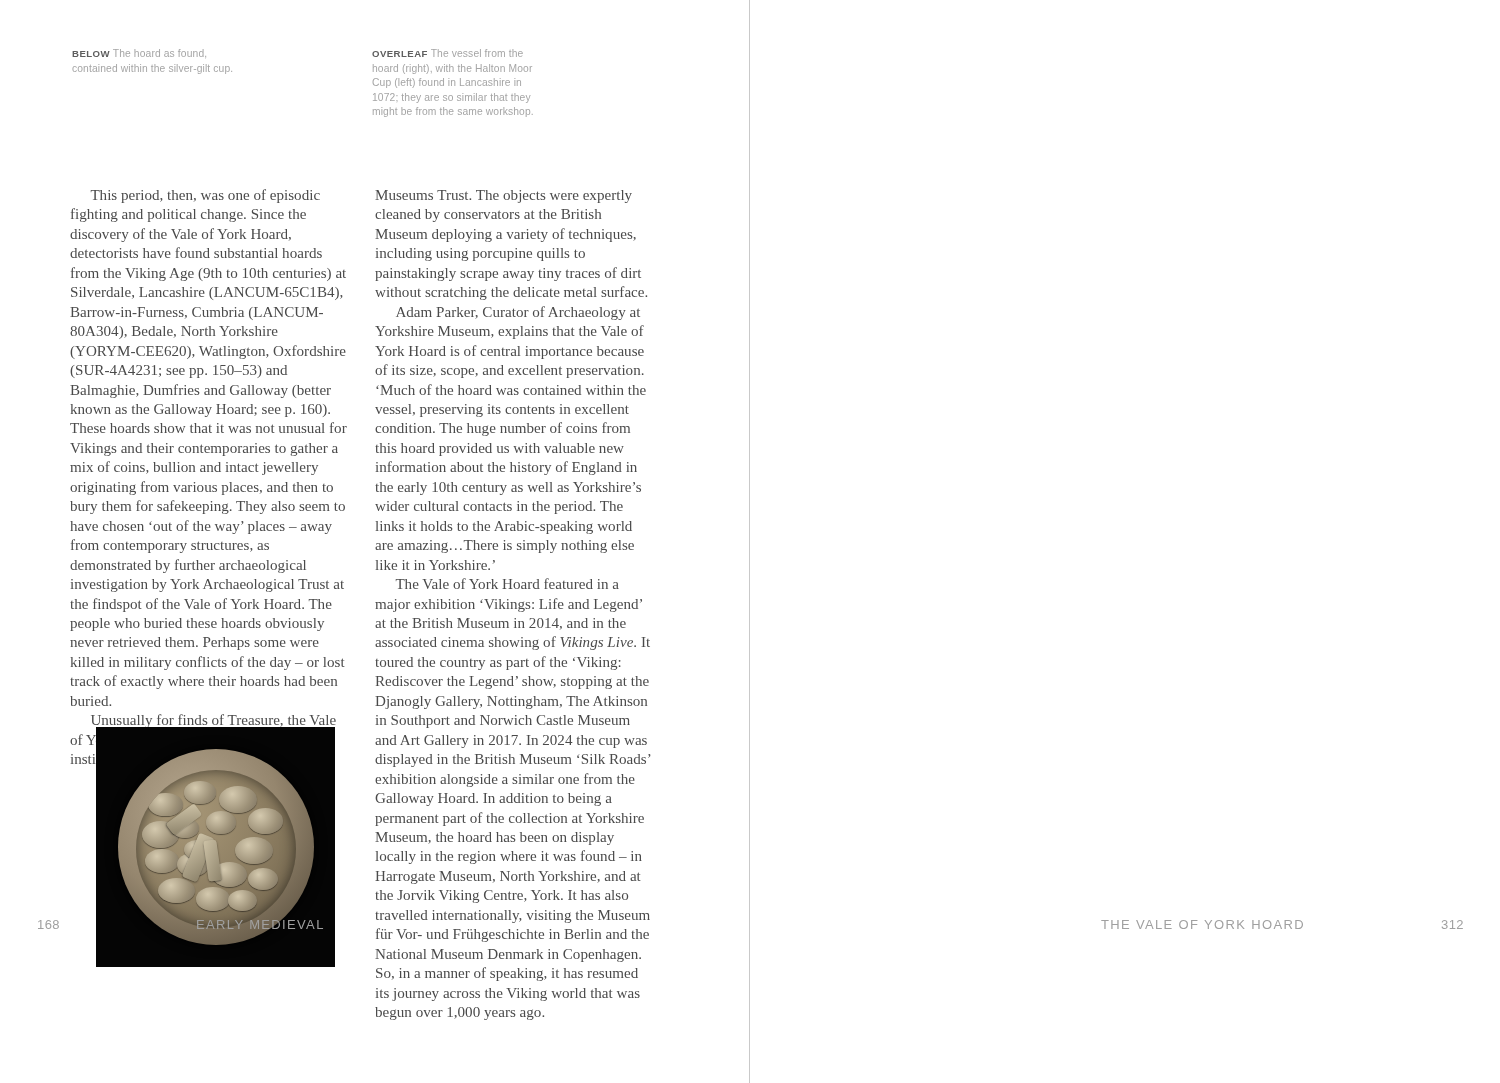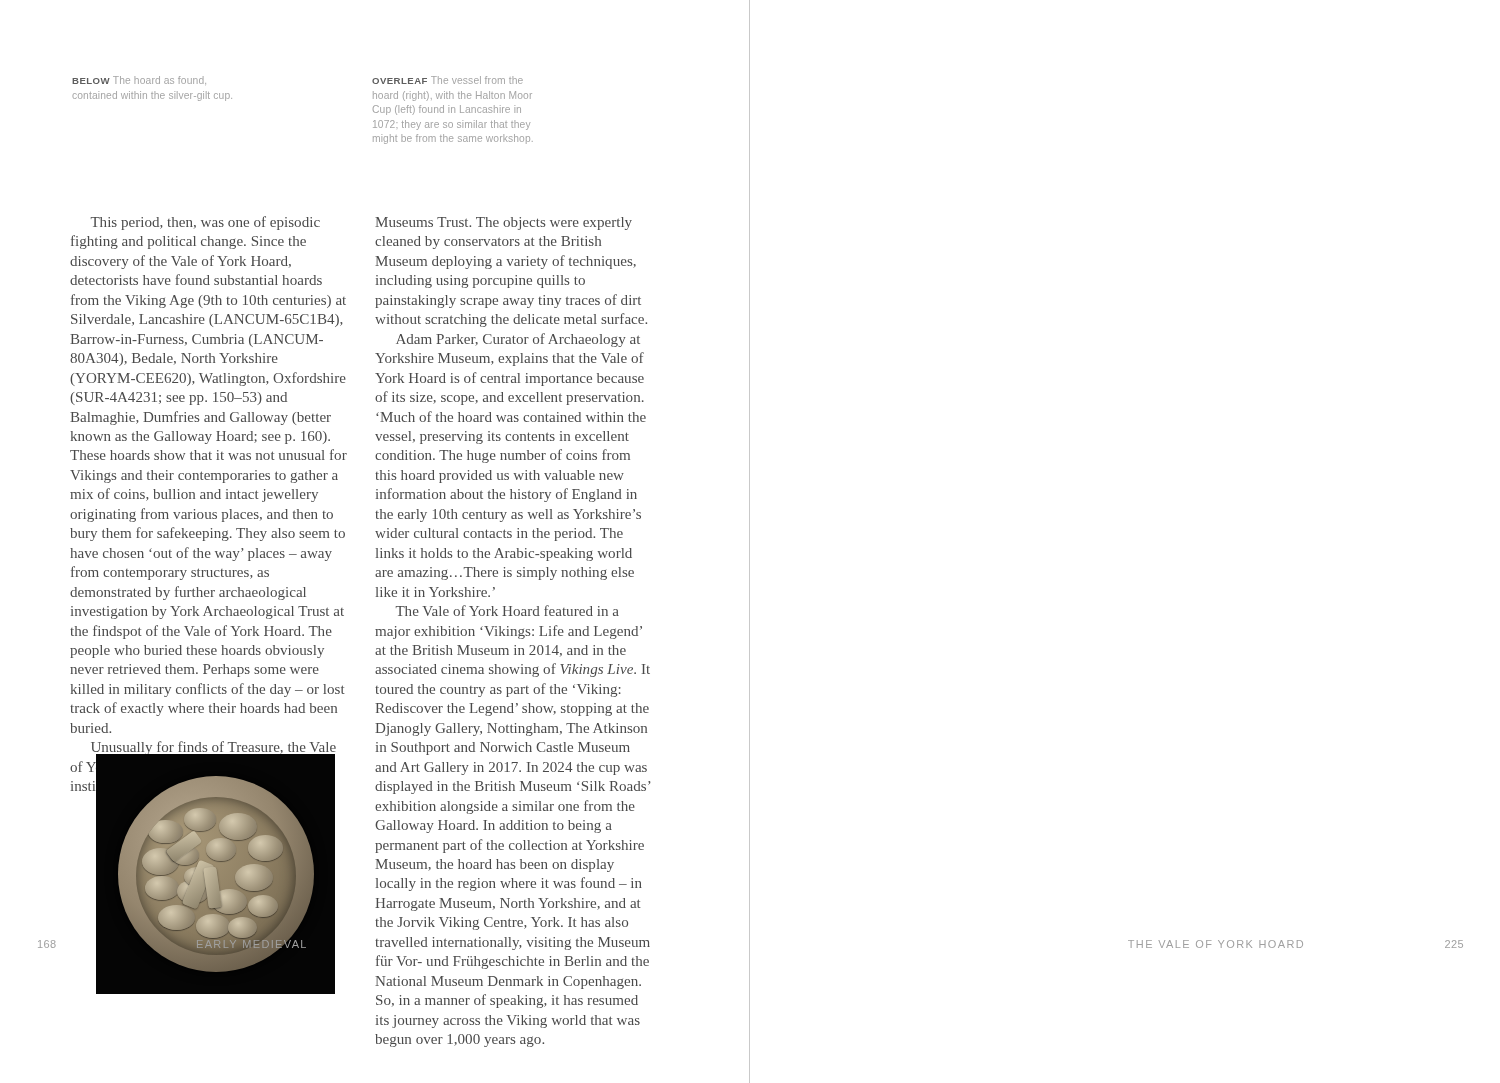--- a/index.html
+++ b/index.html
@@ -26,21 +26,20 @@
     top: 0;
     width: 1px;
     height: 1083px;
     background: #c9c9c9;
   }
   
   .page {
     position: absolute;
     top: 0;
     height: 973px;
-    margin-top: 27px;
   }
   .page-left  { left: 0;    width: 749px; }
   .page-right { left: 750px; width: 750px; }
 
   
   .captions {
     position: absolute;
     top: 47px;
     display: flex;
   }
@@ -135,23 +134,23 @@
   .ingotflake {
     position: absolute;
     border-radius: 3px;
     background: linear-gradient(120deg, #cdc2a6, #8e846c);
     box-shadow: 0 1px 2px rgba(0,0,0,.5);
   }
 
   
   .foot {
     position: absolute;
-    bottom: 50px;
+    bottom: 41px;
     font-family: "Liberation Sans", sans-serif;
-    font-size: 11px;
+    font-size: 13px;
     color: #a0a0a0;
     letter-spacing: 1.35px;
   }
   .foot-folio-left   { left: 37px;  letter-spacing: .4px; }
   .foot-title-left   { left: 196px; }
   .foot-title-right  { right: 195px; }
   .foot-folio-right  { right: 36px; letter-spacing: .4px; }
 </style>
 </head>
 <body>
@@ -214,16 +213,16 @@
 
     <div class="foot foot-folio-left">168</div>
     <div class="foot foot-title-left">EARLY MEDIEVAL</div>
   </div>
 
   <div class="gutter"></div>
 
   <div class="page page-right">
 
     <div class="foot foot-title-right">THE VALE OF YORK HOARD</div>
-    <div class="foot foot-folio-right">225</div>
+    <div class="foot foot-folio-right">312</div>
   </div>
 
 </div>
 
 </body></html>

